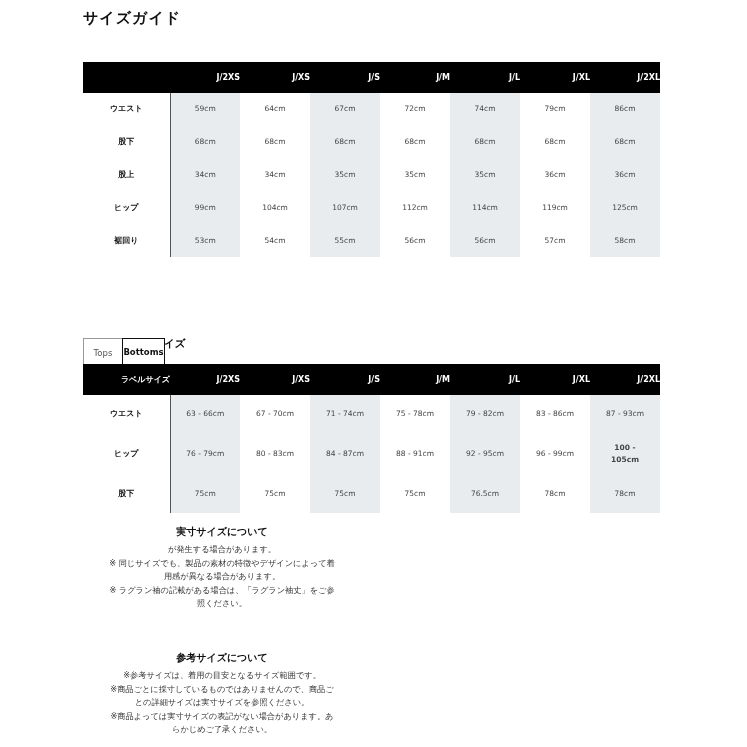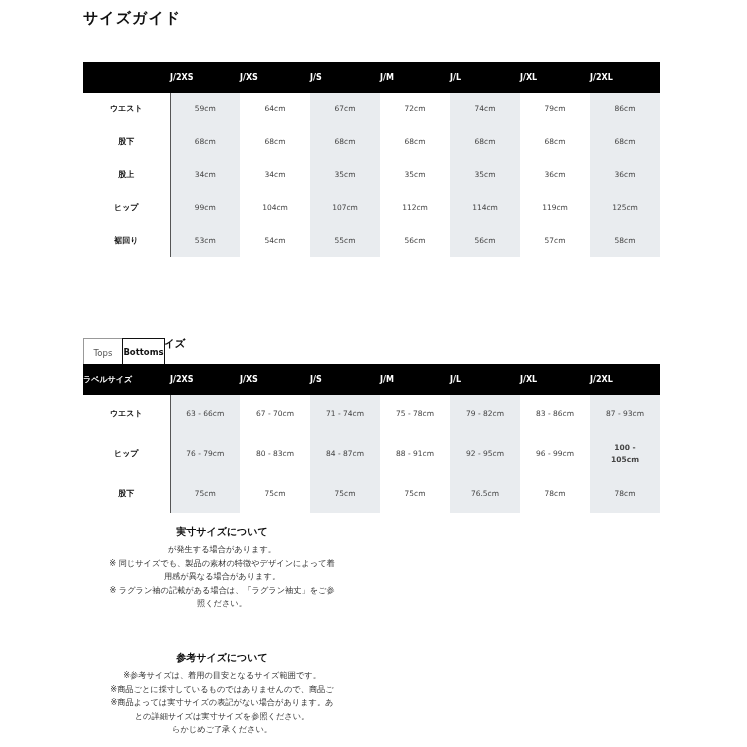--- a/index.html
+++ b/index.html
@@ -2,21 +2,21 @@
 <html><head>
 <meta charset="utf-8">
 <style>
   * { box-sizing: border-box; margin: 0; padding: 0; }
   body { width: 747px; height: 747px; background: #fff; font-family: "DejaVu Sans", sans-serif; color: #222; position: relative; overflow: hidden; }
   .title { position: absolute; left: 83px; top: 9px; font-size: 15px; font-weight: bold; color: #111; letter-spacing: 1px; }
   .h2 { position: absolute; left: 100px; font-size: 10.5px; font-weight: bold; color: #111; margin-top: 30px; }
   table.size { position: absolute; left: 83px; border-collapse: collapse; table-layout: fixed; width: 577px; }
   table.size col.lab { width: 87px; }
   table.size col.c { width: 70px; }
-  table.size th { background: #000; color: #fff; font-size: 8px; font-weight: bold; text-align: left; }
+  table.size th { background: #000; color: #fff; font-size: 8px; font-weight: bold; text-align: right; }
   table.size td { font-size: 7.5px; color: #444; text-align: center; line-height: 12px; }
   table.size td.label { font-weight: bold; color: #111; border-right: 1px solid #555; font-size: 8px; }
   table.size td.shade { background: #e9ecef; }
   #t1 { top: 62px; }
   #t1 th { height: 31px; }
   #t1 td { height: 32.8px; }
   #t2 { top: 364px; }
   #t2 th { height: 31px; }
   #t2 td { height: 38px; }
   #t2 td.tall { height: 42px; }
@@ -182,16 +182,16 @@
   <div class="nl">※ 同じサイズでも、製品の素材の特徴やデザインによって着</div>
   <div class="nl">用感が異なる場合があります。</div>
   <div class="nl">※ ラグラン袖の記載がある場合は、「ラグラン袖丈」をご参</div>
   <div class="nl">照ください。</div>
 </div>
 
 <div class="note" style="top:651px;">
   <div class="nh">参考サイズについて</div>
   <div class="nl">※参考サイズは、着用の目安となるサイズ範囲です。</div>
   <div class="nl">※商品ごとに採寸しているものではありませんので、商品ご</div>
+  <div class="nl">との詳細サイズは実寸サイズを参照ください。</div>
   <div class="nl">※商品よっては実寸サイズの表記がない場合があります。あ</div>
-  <div class="nl">との詳細サイズは実寸サイズを参照ください。</div>
   <div class="nl">らかじめご了承ください。</div>
 </div>
 
 </body></html>

